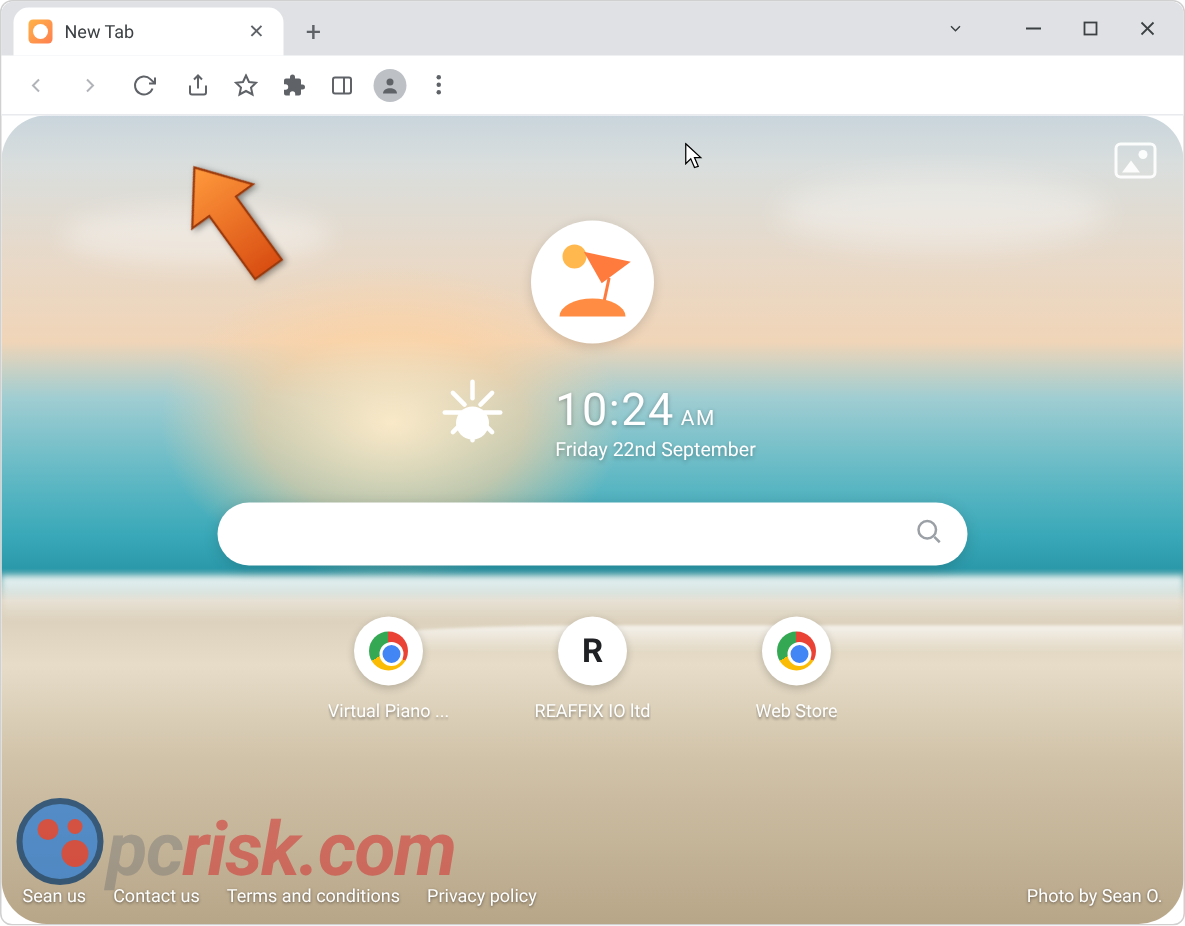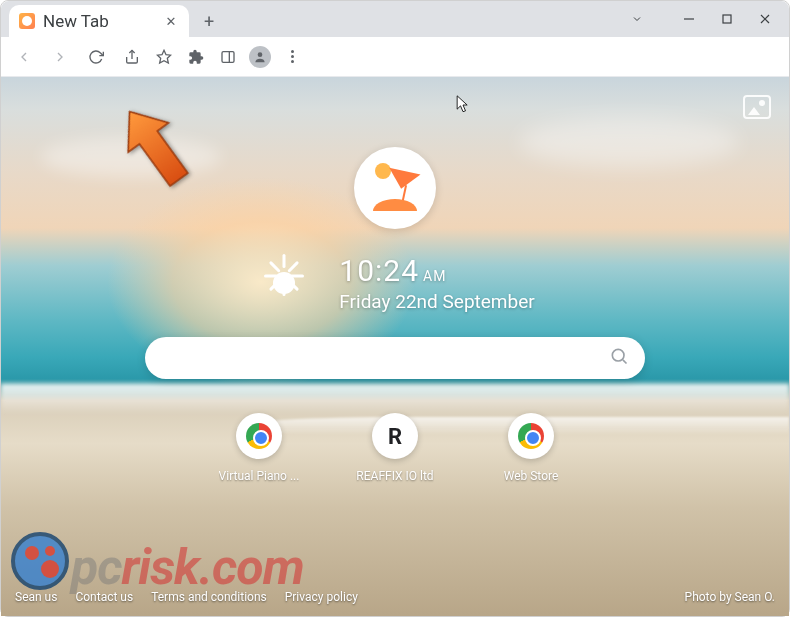--- a/index.html
+++ b/index.html
@@ -16,21 +16,21 @@
   height: 36px; background: #dfe1e5; display: flex; align-items: flex-end;
   border-radius: 8px 8px 0 0; position: relative;
 }
 .tab {
   margin-left: 8px; height: 32px; background: #fff; border-radius: 10px 10px 0 0;
   display: flex; align-items: center; gap: 8px; padding: 0 10px; min-width: 180px;
   position: relative;
 }
 .tab .favicon { width: 16px; height: 16px; border-radius: 3px; background: linear-gradient(135deg,#ffb347,#ff7f50); position: relative; }
 .tab .favicon::after { content:""; position:absolute; inset:3px; background:#fff; border-radius:50%; }
-.tab-title { font-size: 17px; color: #3c4043; flex:1; }
+.tab-title { font-size: 12px; color: #3c4043; flex:1; }
 .tab-close { width:16px; height:16px; display:flex; align-items:center; justify-content:center; color:#5f6368; font-size:13px; border-radius:50%; }
 .newtab-btn { width:28px; height:28px; display:flex; align-items:center; justify-content:center; color:#5f6368; font-size:18px; margin-left:6px; margin-bottom:2px; border-radius:50%; }
 
 .win-controls { position:absolute; right:6px; top:0; height:36px; display:flex; align-items:center; gap:2px; }
 .win-controls .wbtn { width:36px; height:28px; display:flex; align-items:center; justify-content:center; color:#3c4043; border-radius:4px; }
 .win-controls .wbtn svg { width:12px; height:12px; }
 .chevdown { margin-right:14px; }
 
 
 .toolbar {
@@ -62,20 +62,21 @@
   background:
     radial-gradient(ellipse 220px 150px at 33% 38%, rgba(255,235,200,0.95) 0%, rgba(255,210,160,0.6) 40%, transparent 70%),
     linear-gradient(to bottom,
       #c9d5dc 0%, #d9dedd 6%,
       #e8d9c8 18%, #f0d5b8 28%,
       #9fcdd2 35%, #5fb8c4 45%,
       #39a8b8 52%, #2b99aa 56%,
       #d8cdb8 60%, #e6dcc8 68%,
       #d0c2a8 80%, #b8a688 100%
     );
+  border-radius: 30px;
 }
 .sky-clouds::before, .sky-clouds::after {
   content:""; position:absolute; background:rgba(255,255,255,0.35); border-radius:50%;
 }
 .sky-clouds::before { width:180px; height:40px; left:40px; top:60px; filter:blur(8px); }
 .sky-clouds::after { width:220px; height:50px; right:50px; top:40px; filter:blur(10px); }
 .foam {
   position:absolute; left:0; right:0; top:57%; height:30px;
   background: linear-gradient(to bottom, rgba(255,255,255,0.9), rgba(255,255,255,0) );
   filter: blur(2px);
@@ -122,21 +123,21 @@
 .umbrella-pole { position:absolute; top:22px; right:20px; width:2px; height:20px; background:#ff7a3d; transform:rotate(12deg); }
 .sand { position:absolute; bottom:2px; left:8px; width:44px; height:12px; background:#ff8c42; border-radius:50% 50% 0 0 / 100% 100% 0 0; }
 
 .clock-row { display:flex; align-items:center; gap:26px; margin-top:24px; color:#fff; text-shadow:0 1px 3px rgba(0,0,0,0.3); }
 .weather-icon { width:58px; height:58px; position:relative; }
 .weather-sun { position:absolute; top:50%; left:50%; width:22px; height:22px; margin:-11px 0 0 -11px; background:#fff; border-radius:50%; }
 .ray { position:absolute; top:50%; left:50%; width:3px; height:14px; background:#fff; border-radius:2px; transform-origin: 50% 0; }
 .clock-text { text-align:left; }
 .time { font-size:30px; font-weight:400; letter-spacing:1px; }
 .time .ampm { font-size:14px; margin-left:4px; }
-.date { font-size:19px; margin-top:2px; }
+.date { font-size:13px; margin-top:2px; }
 
 .searchbar {
   margin-top:24px; width:500px; height:42px; background:#fff; border-radius:21px;
   display:flex; align-items:center; padding:0 16px; box-shadow:0 2px 10px rgba(0,0,0,0.15);
 }
 .searchbar input { flex:1; border:none; outline:none; font-size:15px; background:transparent; }
 .searchbar .sicon { color:#9aa0a6; }
 .searchbar .sicon svg { width:20px; height:20px; }
 
 .shortcuts { display:flex; gap:46px; margin-top:34px; }

